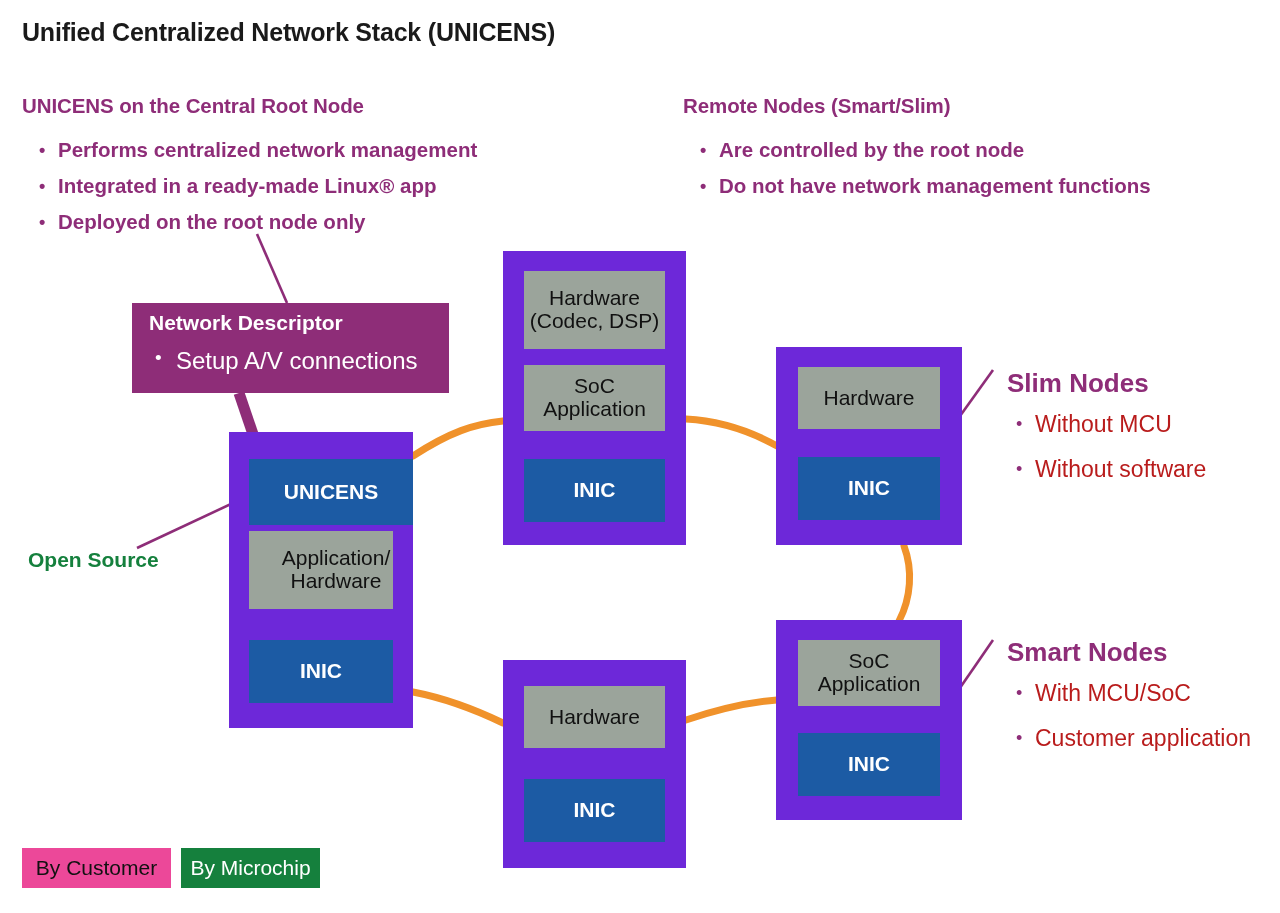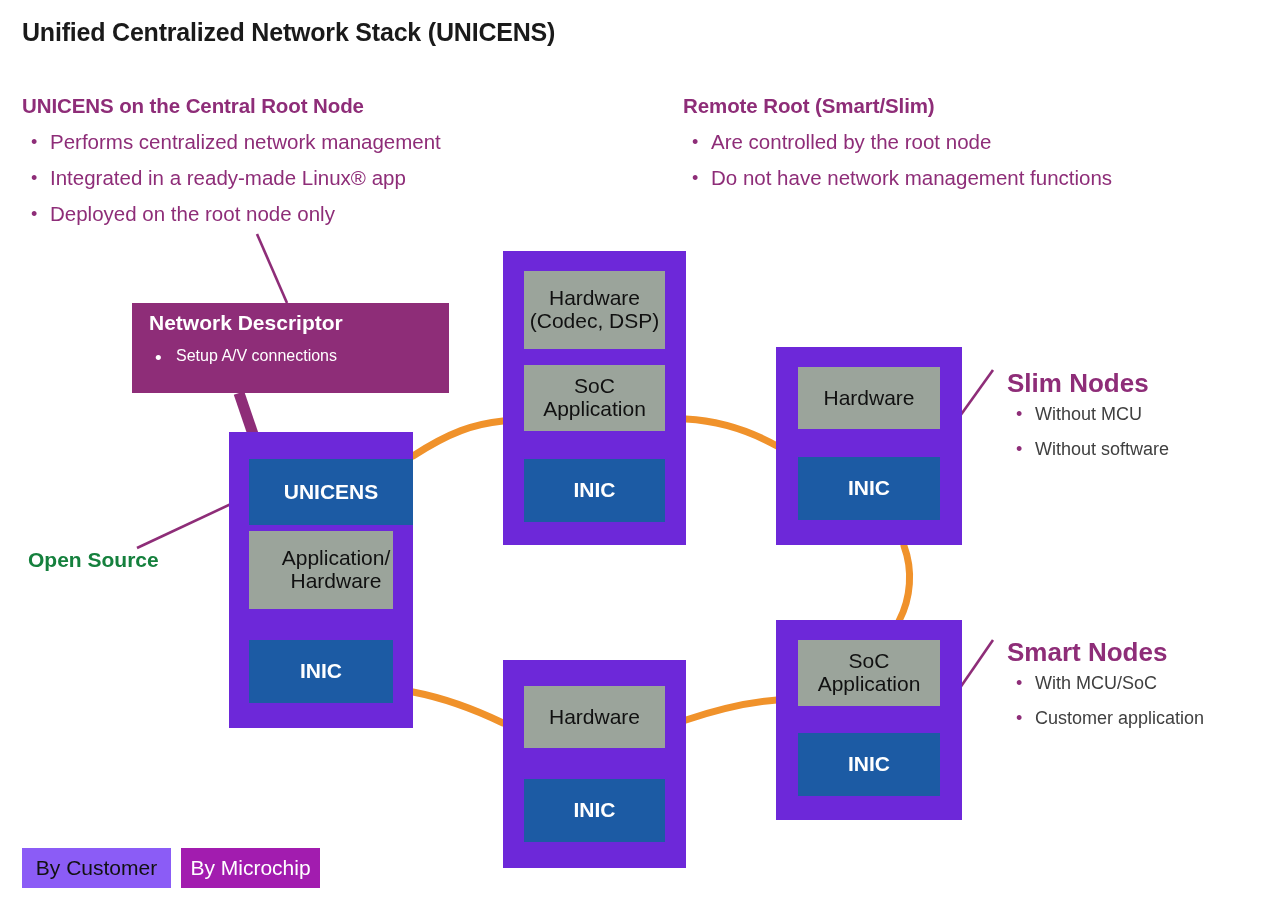--- a/index.html
+++ b/index.html
@@ -17,21 +17,21 @@
   .title{
     position:absolute;left:22px;top:18px;
     font-size:25px;font-weight:bold;color:#1a1a1a;
     letter-spacing:-0.2px;white-space:nowrap;
   }
   .col-head{
     position:absolute;
     font-size:20.5px;font-weight:bold;color:#8e2d78;
     white-space:nowrap;letter-spacing:-0.1px;
   }
-  .bullets{position:absolute;margin:0;padding:0;list-style:none;}
+  .bullets{position:absolute;margin:8px;padding:0;list-style:none;font-weight:bold;}
   .bullets li{
     position:relative;
     padding-left:28px;
     font-size:20.5px;color:#8e2d78;
     line-height:36px;white-space:nowrap;
   }
   .bullets li:before{
     content:"\2022";
     position:absolute;left:9px;top:0;
     font-size:18px;line-height:36px;color:#8e2d78;
@@ -41,21 +41,21 @@
   .callout{
     position:absolute;left:132px;top:303px;width:317px;height:90px;
     background:#8e2d78;
   }
   .callout .c-title{
     position:absolute;left:17px;top:8px;
     font-size:21px;font-weight:bold;color:#ffffff;white-space:nowrap;text-align:right;
   }
   .callout .c-bullet{
     position:absolute;left:17px;top:44px;
-    font-size:16px;color:#ffffff;white-space:nowrap;padding-left:27px;
+    font-size:24px;color:#ffffff;white-space:nowrap;padding-left:27px;
   }
   .callout .c-bullet:before{
     content:"\2022";position:absolute;left:6px;top:0;font-size:19px;color:#ffffff;
   }
 
   
   .node{position:absolute;background:#6d28d9;}
   .blk{
     position:absolute;
     display:flex;align-items:center;justify-content:center;
@@ -66,56 +66,56 @@
   .blk.gray{background:#9ba49b;color:#111111;font-size:21px;font-weight:normal;}
   .blk.blue{background:#1c5ba4;color:#ffffff;font-size:21px;font-weight:bold;}
 
   
   .anno-head{
     position:absolute;font-size:26px;font-weight:bold;color:#8e2d78;white-space:nowrap;
   }
   .anno-list{position:absolute;margin:0;padding:0;list-style:none;}
   .anno-list li{
     position:relative;padding-left:28px;
-    font-size:18px;color:#404040;line-height:35px;white-space:nowrap;
+    font-size:23px;color:#b91c1c;line-height:35px;white-space:nowrap;margin-top:10px;
   }
   .anno-list li:before{
     content:"\2022";position:absolute;left:9px;top:0;font-size:18px;line-height:35px;color:#8e2d78;
   }
   .open-source{
     position:absolute;left:28px;top:548px;
     font-size:21px;font-weight:bold;color:#15803d;white-space:nowrap;
   }
 
   
   .legend-chip{
     position:absolute;height:40px;
     display:flex;align-items:center;justify-content:center;
     font-size:21px;box-sizing:border-box;
   }
-  .legend-chip.gray{background:#8b5cf6;color:#111111;}
-  .legend-chip.blue{background:#a21caf;color:#ffffff;}
+  .legend-chip.gray{background:#ec4899;color:#111111;}
+  .legend-chip.blue{background:#15803d;color:#ffffff;}
 
   svg.overlay{position:absolute;left:0;top:0;width:1280px;height:913px;pointer-events:none;}
 </style>
 </head>
 <body>
 
 <div id="stage">
 
   <div class="title">Unified Centralized Network Stack (UNICENS)</div>
 
   <div class="col-head" style="left:22px;top:94px;">UNICENS on the Central Root Node</div>
   <ul class="bullets" style="left:22px;top:124px;">
     <li>Performs centralized network management</li>
     <li>Integrated in a ready-made Linux® app</li>
     <li>Deployed on the root node only</li>
   </ul>
 
-  <div class="col-head" style="left:683px;top:94px;">Remote Root (Smart/Slim)</div>
+  <div class="col-head" style="left:683px;top:94px;">Remote Nodes (Smart/Slim)</div>
   <ul class="bullets" style="left:683px;top:124px;">
     <li>Are controlled by the root node</li>
     <li>Do not have network management functions</li>
   </ul>
 
   <svg class="overlay" viewBox="0 0 1280 913">
 
     <path d="M413,456 C450,432 474,424 503,421" stroke="#f0922b" stroke-width="7" fill="none" stroke-linecap="round"></path>
     <path d="M686,419 C722,421 752,432 777,446" stroke="#f0922b" stroke-width="7" fill="none" stroke-linecap="round"></path>
     <path d="M904,546 C913,570 911,598 899,621" stroke="#f0922b" stroke-width="7" fill="none" stroke-linecap="round"></path>

